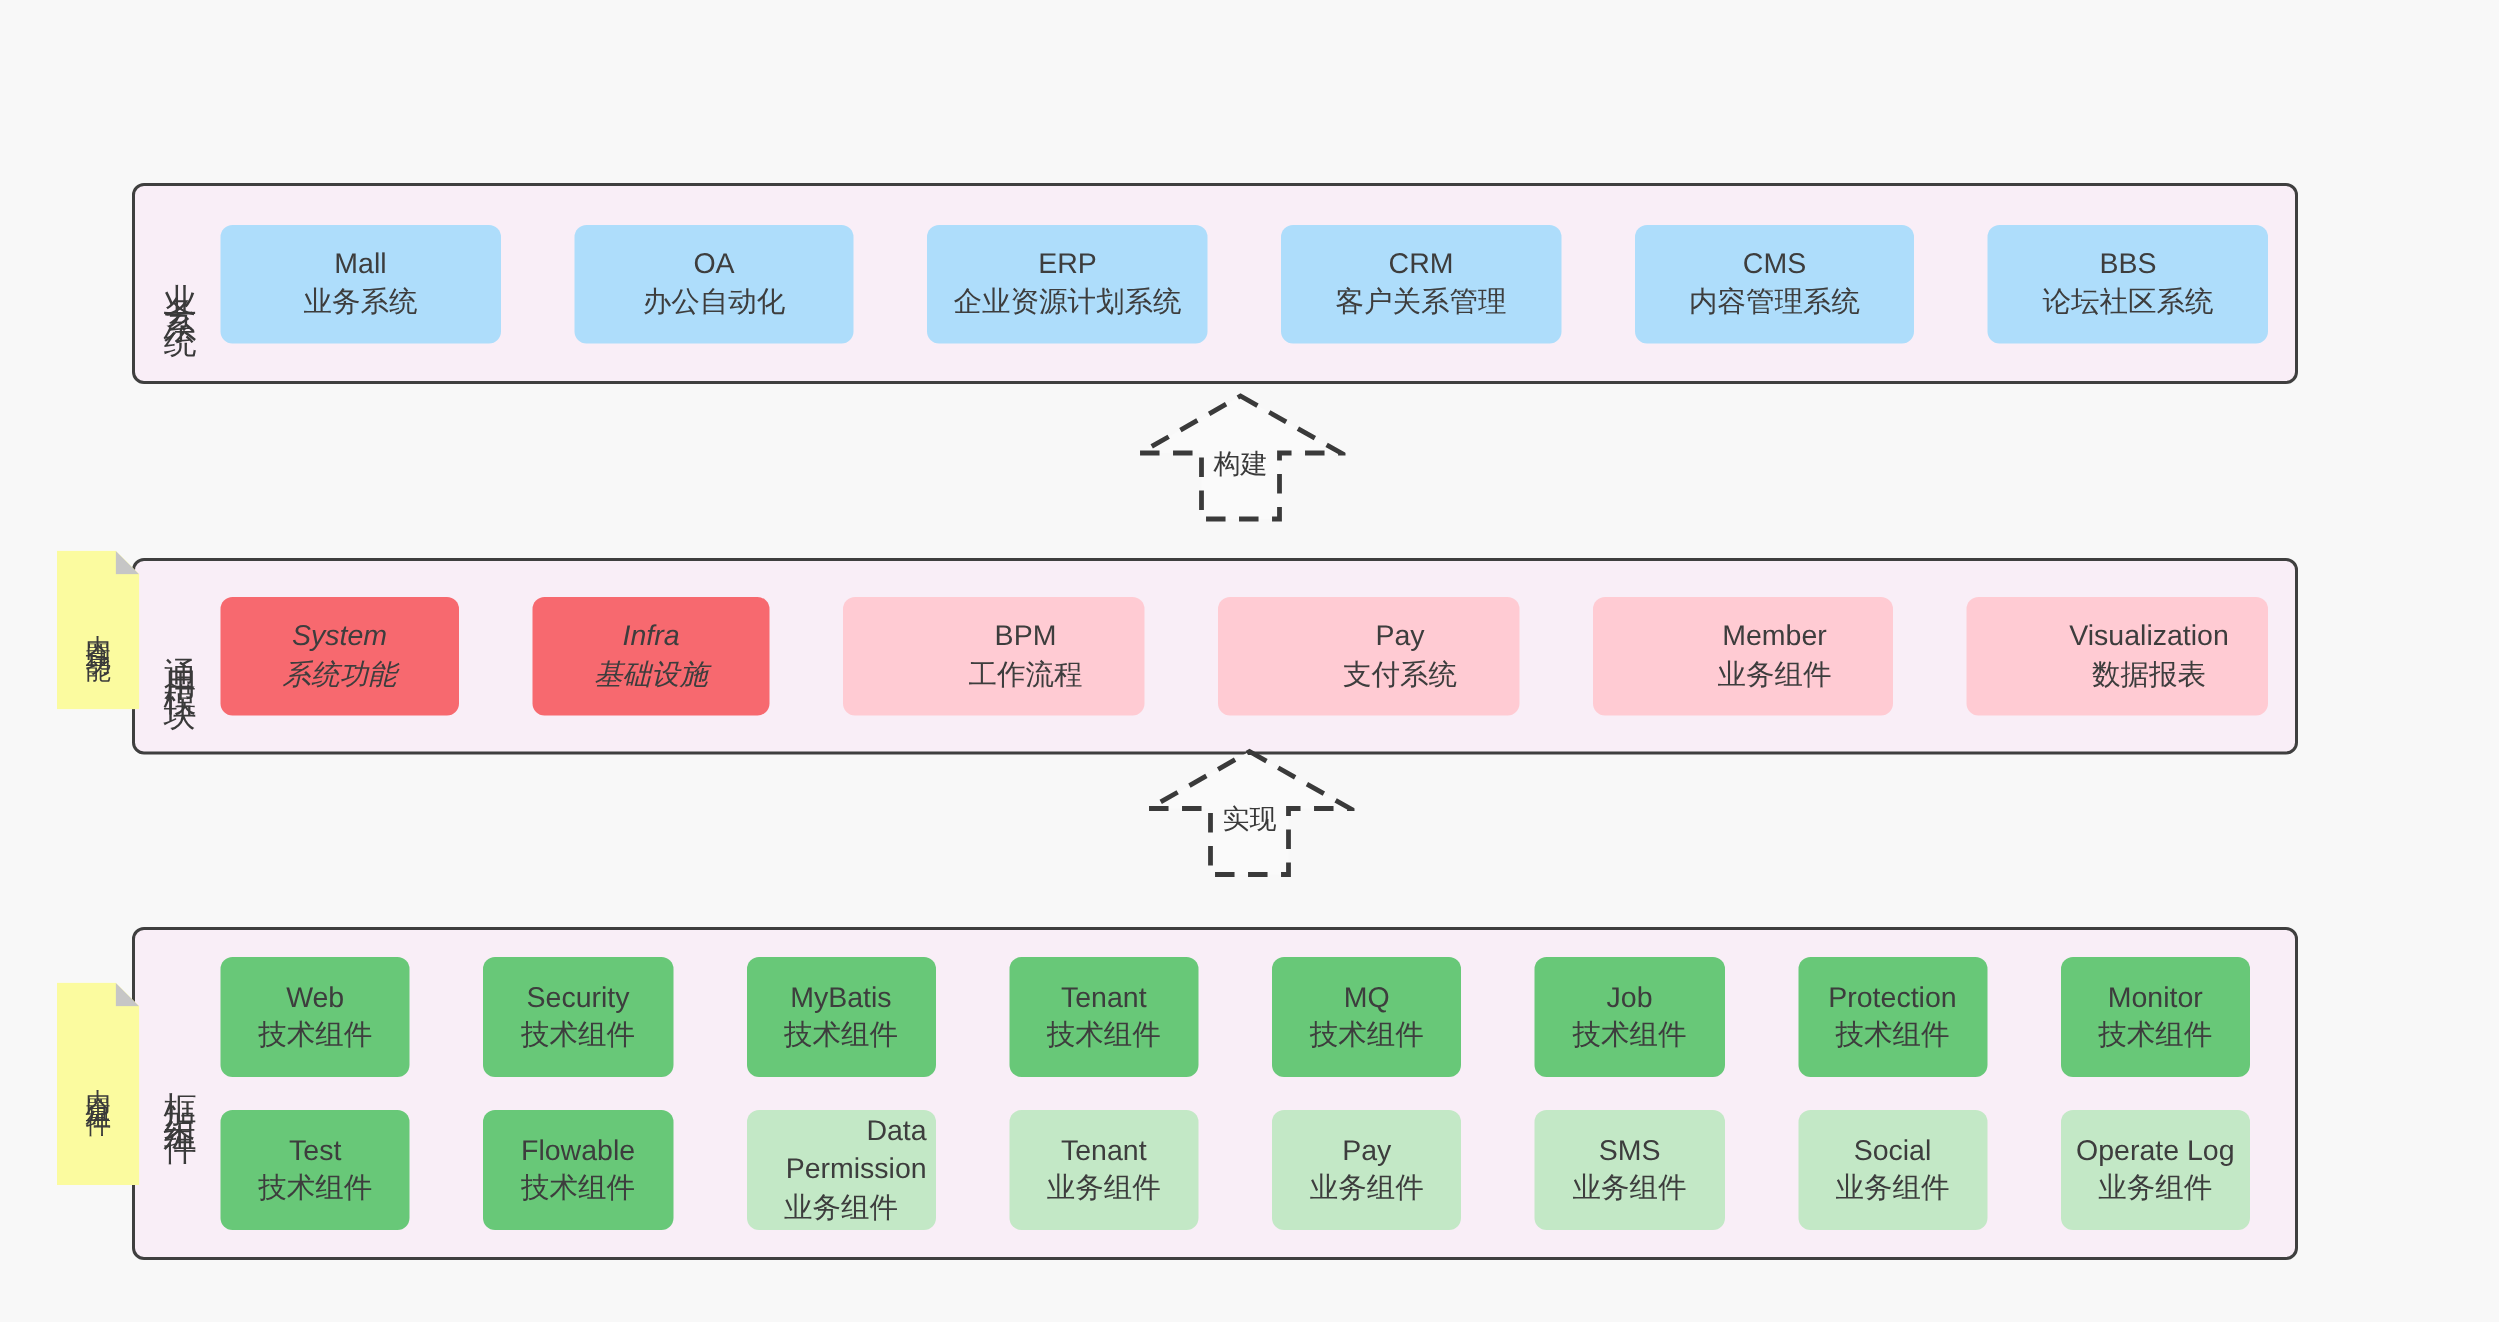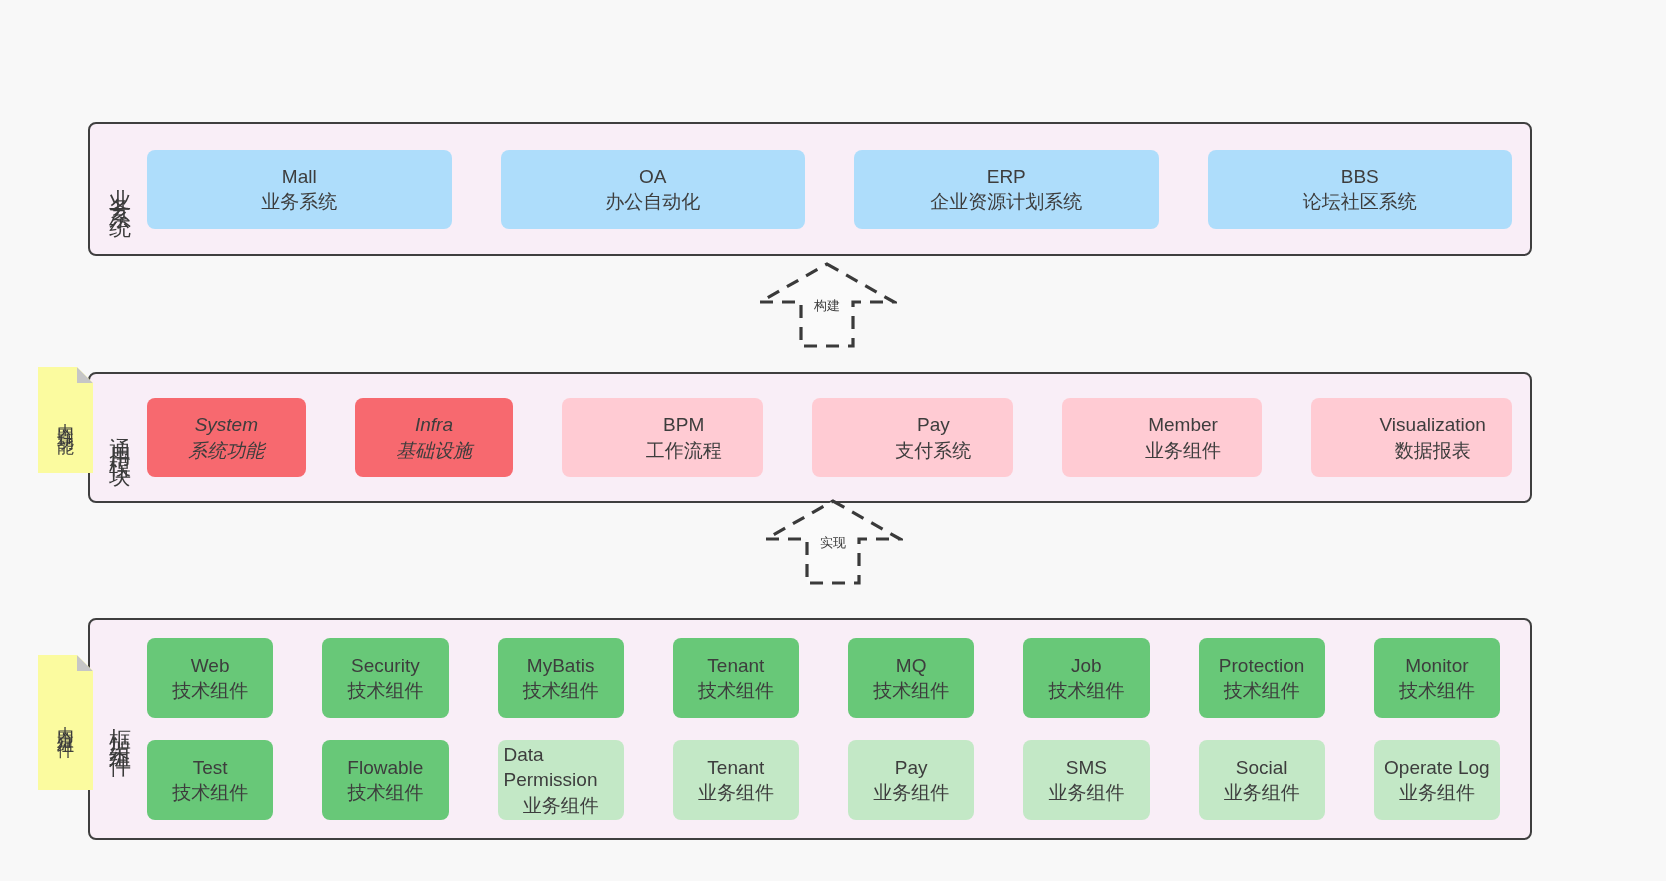--- a/index.html
+++ b/index.html
@@ -21,21 +21,21 @@
       writing-mode:vertical-rl;text-orientation:upright;font-size:22px;
       letter-spacing:9px;color:#3a3a3a;white-space:nowrap;}
 
   .rows{position:absolute;left:57px;right:18px;top:0;bottom:0;
         display:flex;flex-direction:column;justify-content:center;gap:22px;}
   #layer-framework .rows{right:30px;}
   .row{display:flex;gap:49px;}
   #layer-framework .row{}
 
   .box{flex:1;height:79px;border-radius:8px;display:flex;flex-direction:column;
-       align-items:center;justify-content:center;text-align:left;
+       align-items:center;justify-content:center;text-align:right;
        font-size:19px;line-height:1.32;color:var(--text);padding:2px 6px;}
   #layer-framework .box{height:80px;}
   .box.blue{background:var(--blue);}
   .box.red{background:var(--red);font-style:italic;}
   .box.pink{background:var(--pink);padding-left:48px;}
   .box.green{background:var(--green);}
   .box.green-light{background:var(--green-light);}
 
   .note{position:absolute;width:55px;background:var(--yellow);z-index:3;
         clip-path:polygon(0 0,calc(100% - 16px) 0,100% 16px,100% 100%,0 100%);
@@ -45,21 +45,21 @@
   .note-text{writing-mode:vertical-rl;text-orientation:upright;font-size:17px;
         letter-spacing:5px;color:#3a3a3a;}
   .fold{position:absolute;top:0;right:0;width:16px;height:16px;
         background:var(--fold-gray);clip-path:polygon(0 0,100% 100%,0 100%);}
 
   .arrow{position:absolute;width:140px;height:88px;}
   #arrow-build{left:757px;top:261px;}
   #arrow-implement{left:763px;top:498px;}
   .arrow svg{display:block;width:100%;height:100%;}
   .arrow-label{position:absolute;left:50%;top:36px;transform:translateX(-50%);
-        background:#fafafa;font-size:13px;padding:0 3px;color:#3a3a3a;white-space:nowrap;}
+        background:#fafafa;font-size:18px;padding:0 3px;color:#3a3a3a;white-space:nowrap;}
 </style>
 </head>
 <body>
 
 <div id="canvas">
 
   <section class="layer" id="layer-business">
     <div class="layer-label">业务系统</div>
     <div class="rows">
         <div class="row">
@@ -67,20 +67,28 @@
             <div>Mall</div>
             <div>业务系统</div>
           </div>
           <div class="box blue">
             <div>OA</div>
             <div>办公自动化</div>
           </div>
           <div class="box blue">
             <div>ERP</div>
             <div>企业资源计划系统</div>
+          </div>
+          <div class="box blue">
+            <div>CRM</div>
+            <div>客户关系管理</div>
+          </div>
+          <div class="box blue">
+            <div>CMS</div>
+            <div>内容管理系统</div>
           </div>
           <div class="box blue">
             <div>BBS</div>
             <div>论坛社区系统</div>
           </div>
         </div>
       </div>
   </section>
 
   <div class="arrow" id="arrow-build">

